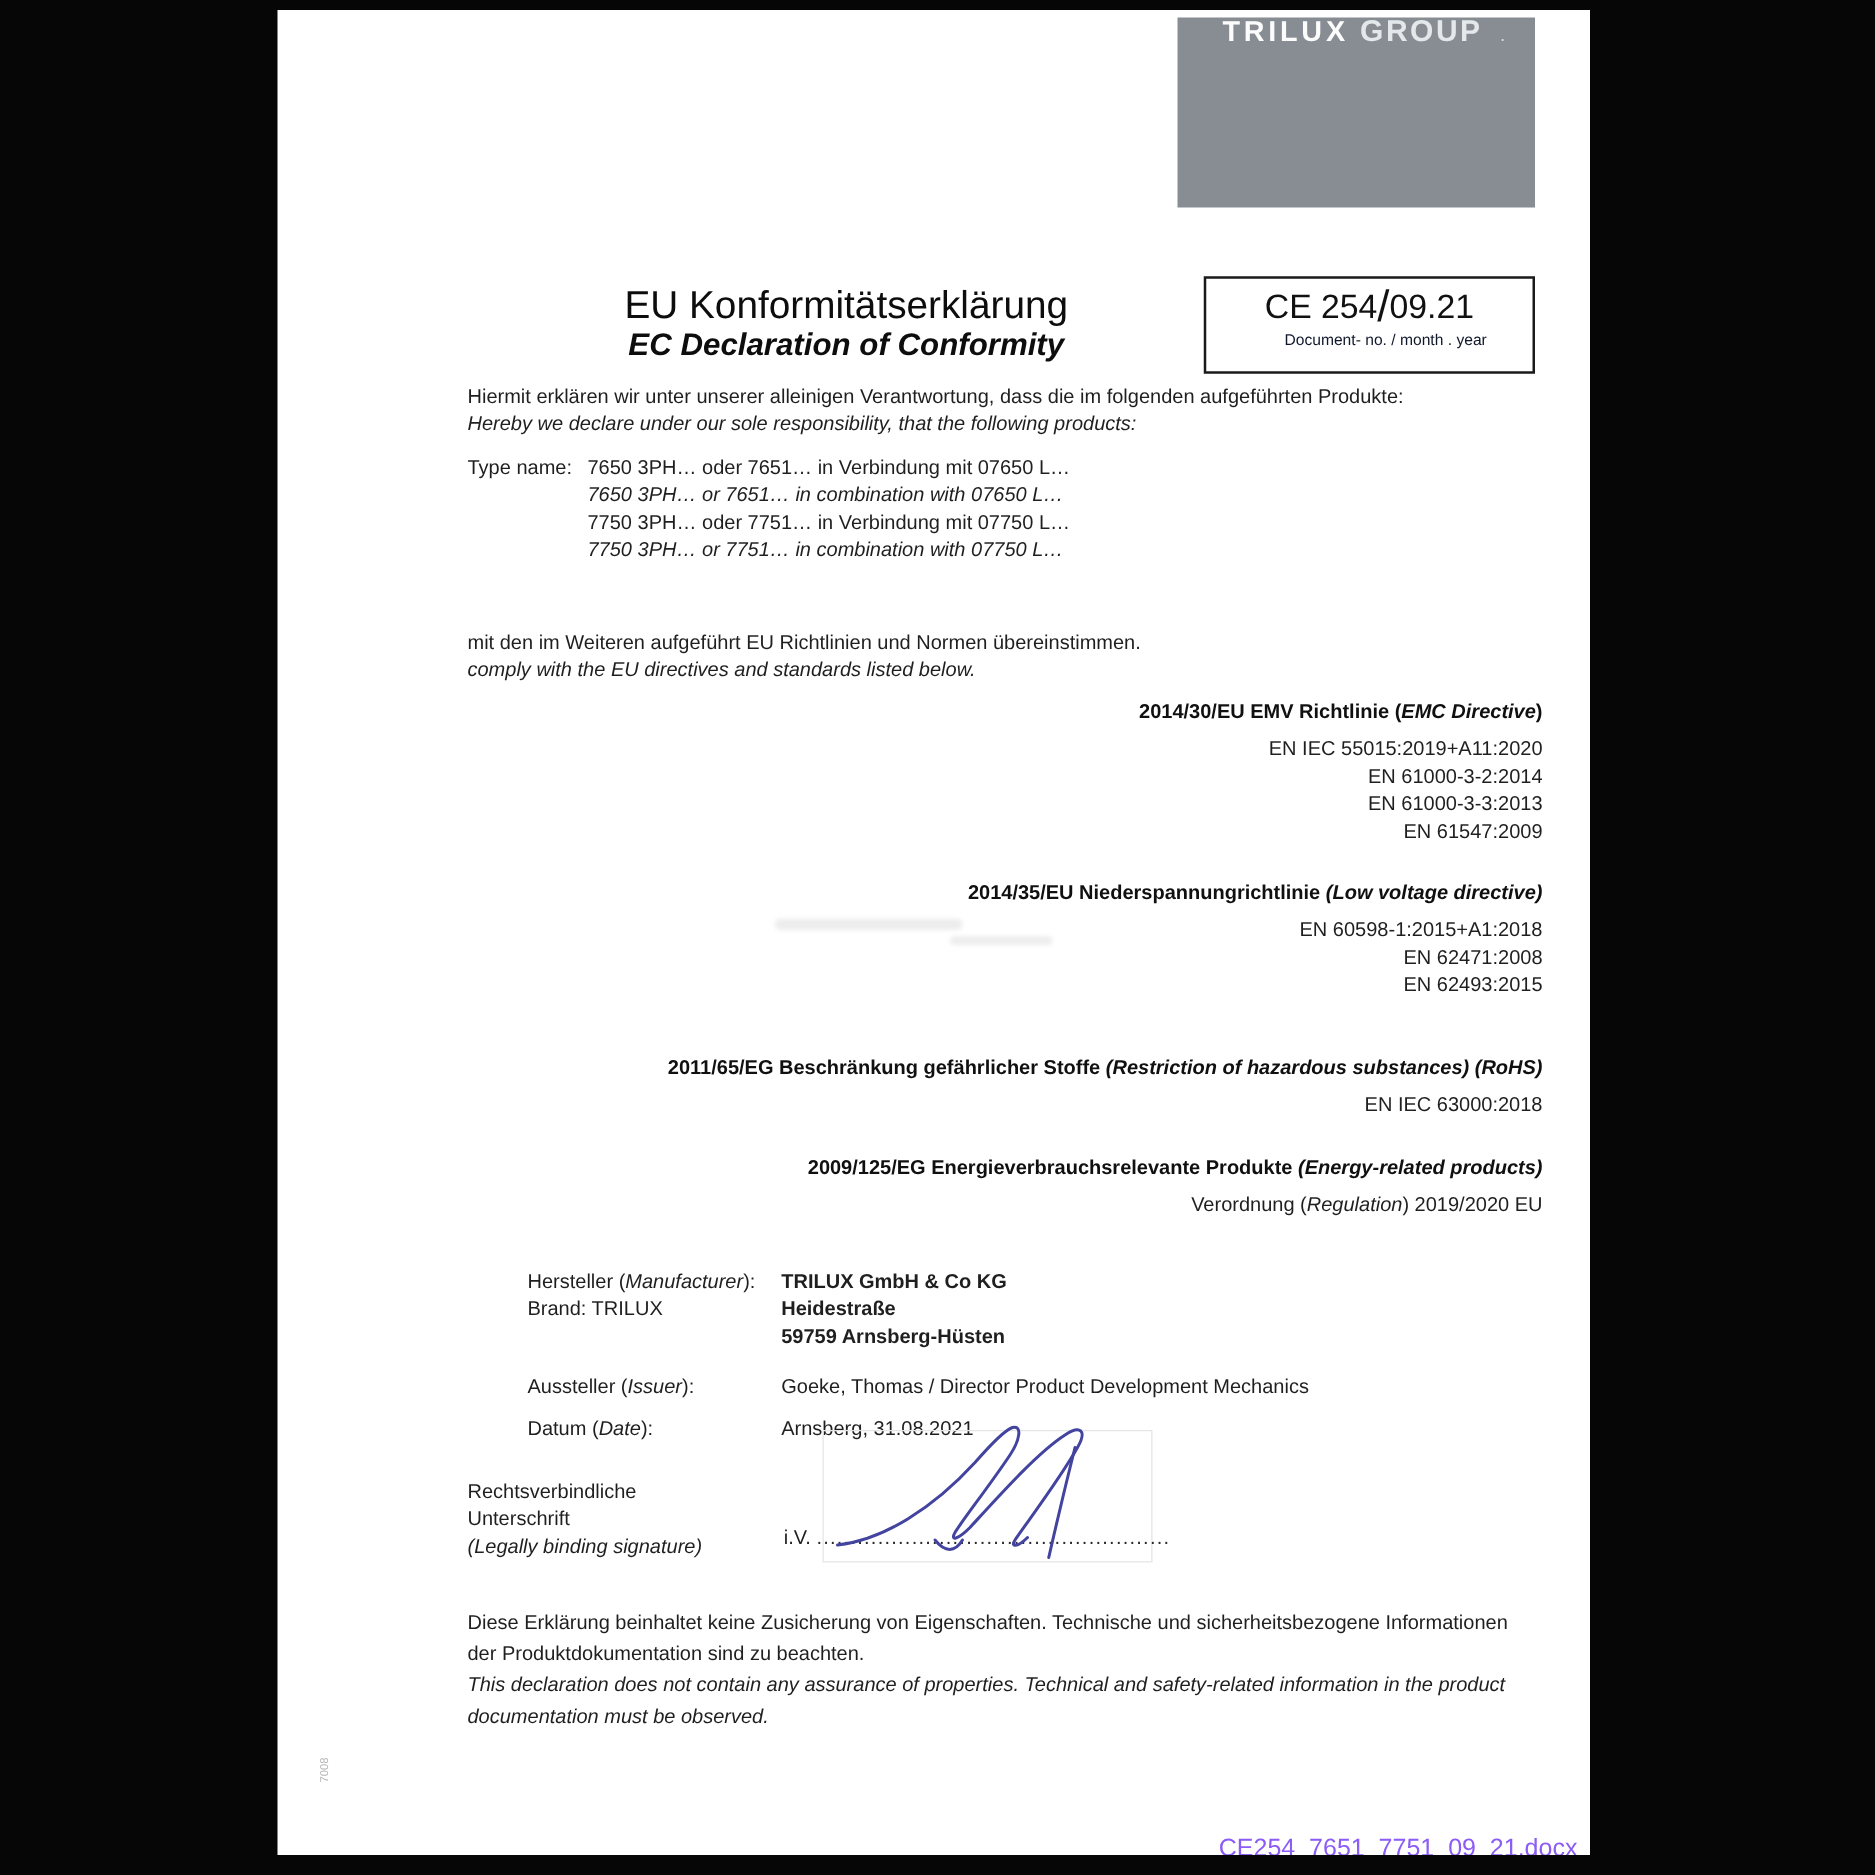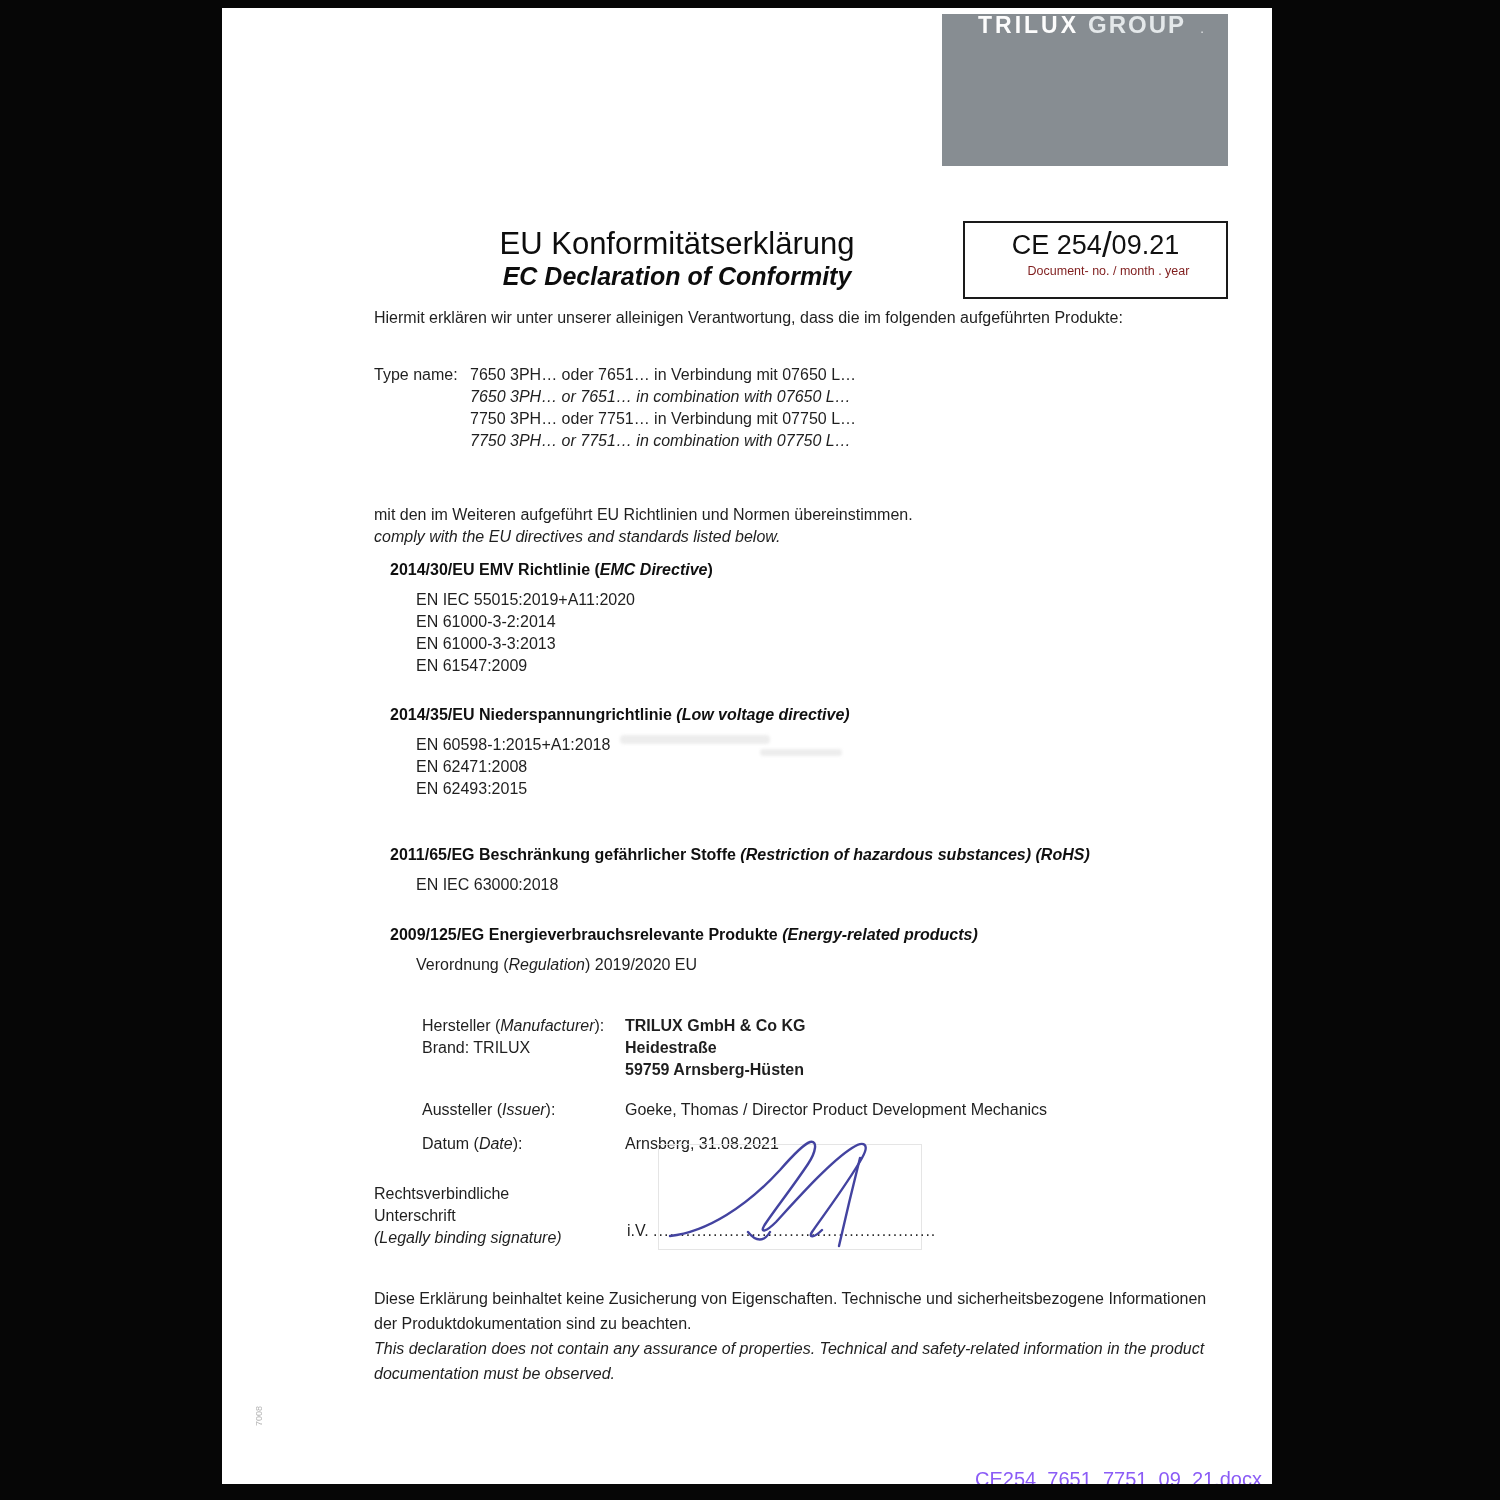--- a/index.html
+++ b/index.html
@@ -18,30 +18,30 @@
 
   
   .title{position:absolute;left:170px;top:219px;width:570px;text-align:center;color:#0d0d0d;}
   .title-de{font-size:31px;font-weight:400;line-height:33px;}
   .title-en{font-size:25px;font-weight:700;font-style:italic;line-height:33px;}
 
   
   .ce-box{position:absolute;left:741px;top:213px;width:265px;height:78px;border:2px solid #1a1a1a;box-sizing:border-box;text-align:center;background:#fff;}
   .ce-number{font-size:27px;line-height:30px;margin-top:7px;color:#111;}
   .ce-slash{font-size:35px;line-height:30px;vertical-align:-3px;}
-  .ce-caption{font-size:12.5px;line-height:15px;margin-top:4px;color:#7f1d1d;padding-left:26px;}
+  .ce-caption{font-size:12.5px;line-height:15px;margin-top:4px;color:#0f172a;padding-left:26px;}
 
   
   .intro{left:152px;top:299px;width:845px;}
   .type-block{left:152px;top:356px;display:flex;}
   .type-label{width:96px;flex:none;}
   .type-lines div{line-height:22px;}
   .comply{left:152px;top:496px;width:845px;}
 
-  .section{left:168px;width:860px;}
+  .section{left:152px;width:860px;text-align:right;}
   .sec-head{font-weight:700;color:#101010;line-height:22px;}
   .standards{margin-top:8px;margin-left:26px;}
   .standards div{line-height:22px;}
   .reg-line{margin-top:8px;margin-left:26px;line-height:22px;}
 
   .col-label{left:152px;width:250px;margin-left:48px;}
   .col-value{left:403px;width:560px;}
   .addr div{line-height:22px;}
 
   .sig-labels{left:152px;top:1175px;width:260px;}
@@ -82,20 +82,21 @@
 
     <div class="ce-box">
       <div class="ce-number">
         <span>CE 254</span><span class="ce-slash">/</span><span>09.21</span>
       </div>
       <div class="ce-caption">Document- no. / month . year</div>
     </div>
 
     <div class="blk intro">
       <span style="display:block">Hiermit erklären wir unter unserer alleinigen Verantwortung, dass die im folgenden aufgeführten Produkte:</span>
+      <span style="display:block" class="it">Hereby we declare under our sole responsibility, that the following products:</span>
     </div>
 
     <div class="blk type-block">
       <span class="type-label">Type name:</span>
       <div class="type-lines">
         <div>7650 3PH… oder 7651… in Verbindung mit 07650 L…</div>
         <div class="it">7650 3PH… or 7651… in combination with 07650 L…</div>
         <div>7750 3PH… oder 7751… in Verbindung mit 07750 L…</div>
         <div class="it">7750 3PH… or 7751… in combination with 07750 L…</div>
       </div>

